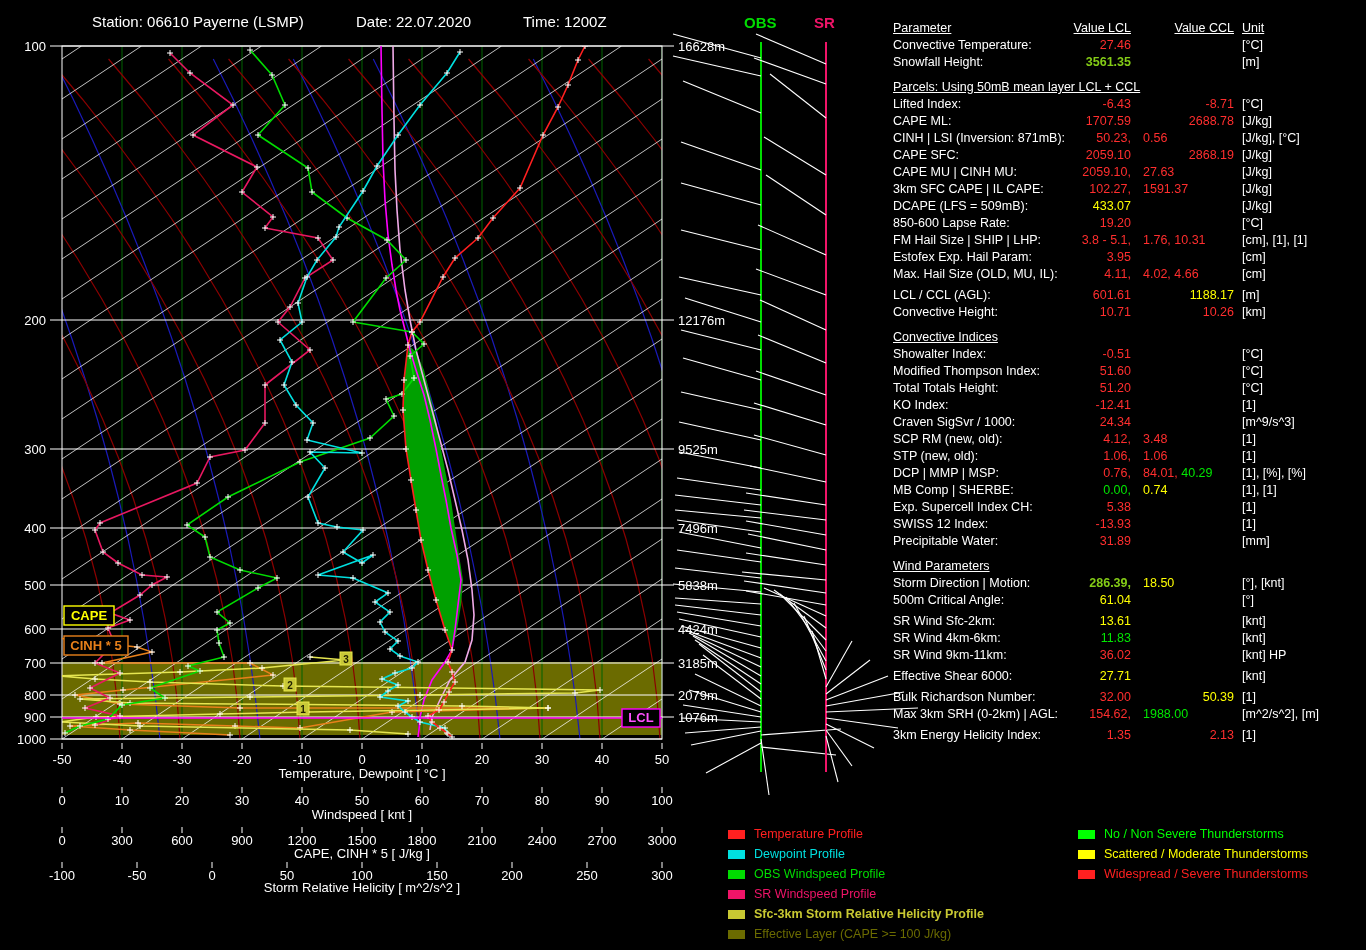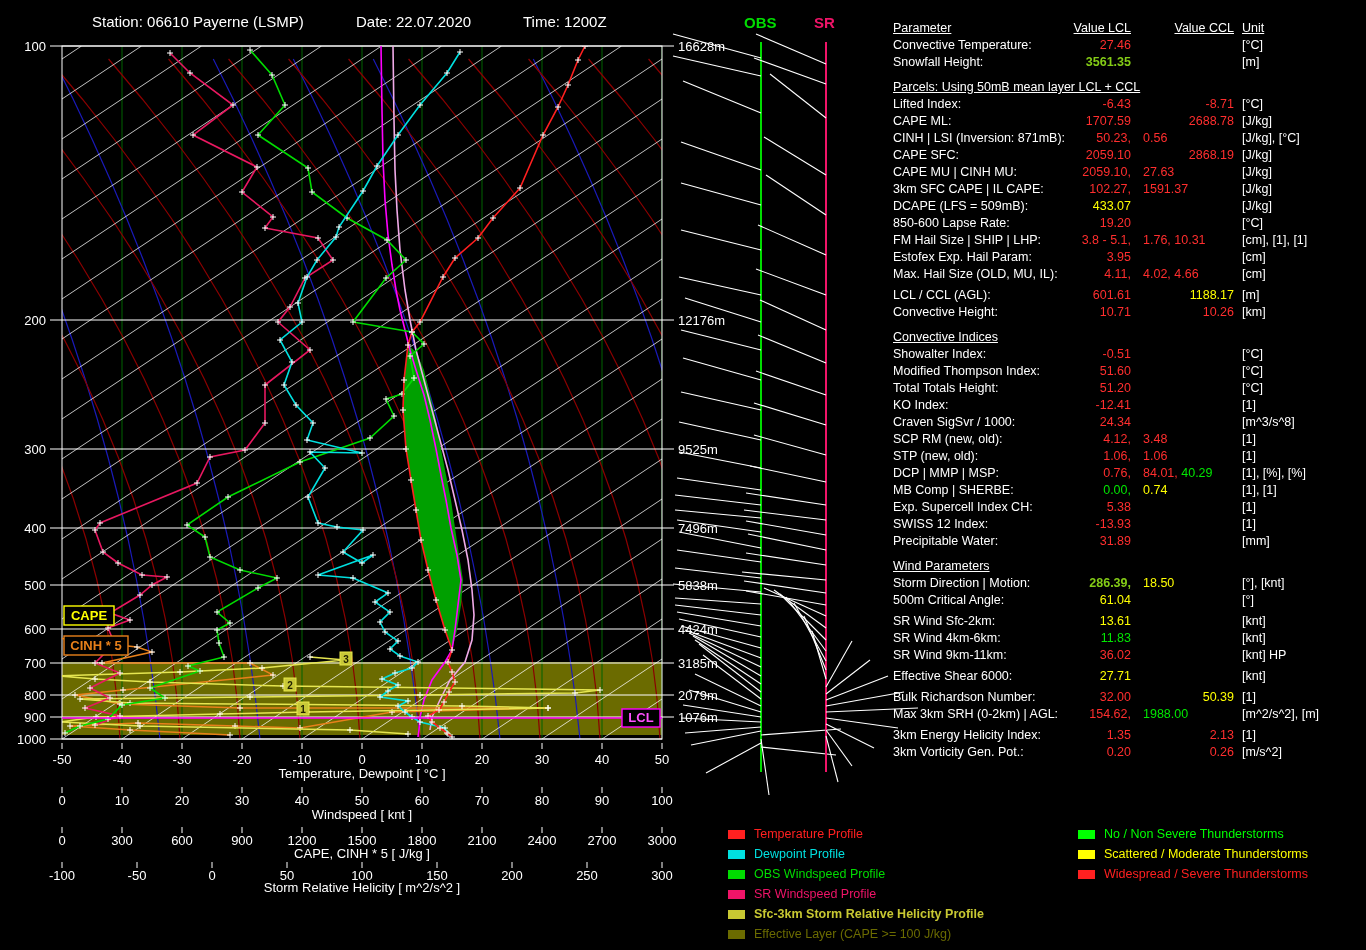--- a/index.html
+++ b/index.html
@@ -911,21 +911,21 @@
         <div class="trow">
           <span class="lbl">KO Index:</span>
           <span class="lcl"><span class="c-red">-12.41</span></span>
           <span class="mid"></span>
           <span>[1]</span>
         </div>
         <div class="trow">
           <span class="lbl">Craven SigSvr / 1000:</span>
           <span class="lcl"><span class="c-red">24.34</span></span>
           <span class="mid"></span>
-          <span>[m^3/s^8]</span>
+          <span>[m^9/s^3]</span>
         </div>
         <div class="trow">
           <span class="lbl">SCP RM (new, old):</span>
           <span class="lcl"><span class="c-red">4.12,</span></span>
           <span class="mid after"><span class="c-red">3.48</span></span>
           <span>[1]</span>
         </div>
         <div class="trow">
           <span class="lbl">STP (new, old):</span>
           <span class="lcl"><span class="c-red">1.06,</span></span>
@@ -1009,26 +1009,20 @@
           <span class="lbl">Max 3km SRH (0-2km) | AGL:</span>
           <span class="lcl"><span class="c-red">154.62,</span></span>
           <span class="mid after"><span class="c-green">1988.00</span></span>
           <span>[m^2/s^2], [m]</span>
         </div>
         <div class="trow gap">
           <span class="lbl">3km Energy Helicity Index:</span>
           <span class="lcl"><span class="c-red">1.35</span></span>
           <span class="mid ccl"><span class="c-red">2.13</span></span>
           <span>[1]</span>
-        </div>
-        <div class="trow">
-          <span class="lbl">3km Vorticity Gen. Pot.:</span>
-          <span class="lcl"><span class="c-red">0.20</span></span>
-          <span class="mid ccl"><span class="c-red">0.26</span></span>
-          <span>[m/s^2]</span>
         </div>
       </div>
   </div>
 
   <div id="legend-left" class="legend">
       <div class="leg-item">
         <span class="leg-swatch" style="background: rgb(255, 32, 32);"></span>
         <span style="color: rgb(255, 32, 32);">Temperature Profile</span>
       </div>
       <div class="leg-item">

